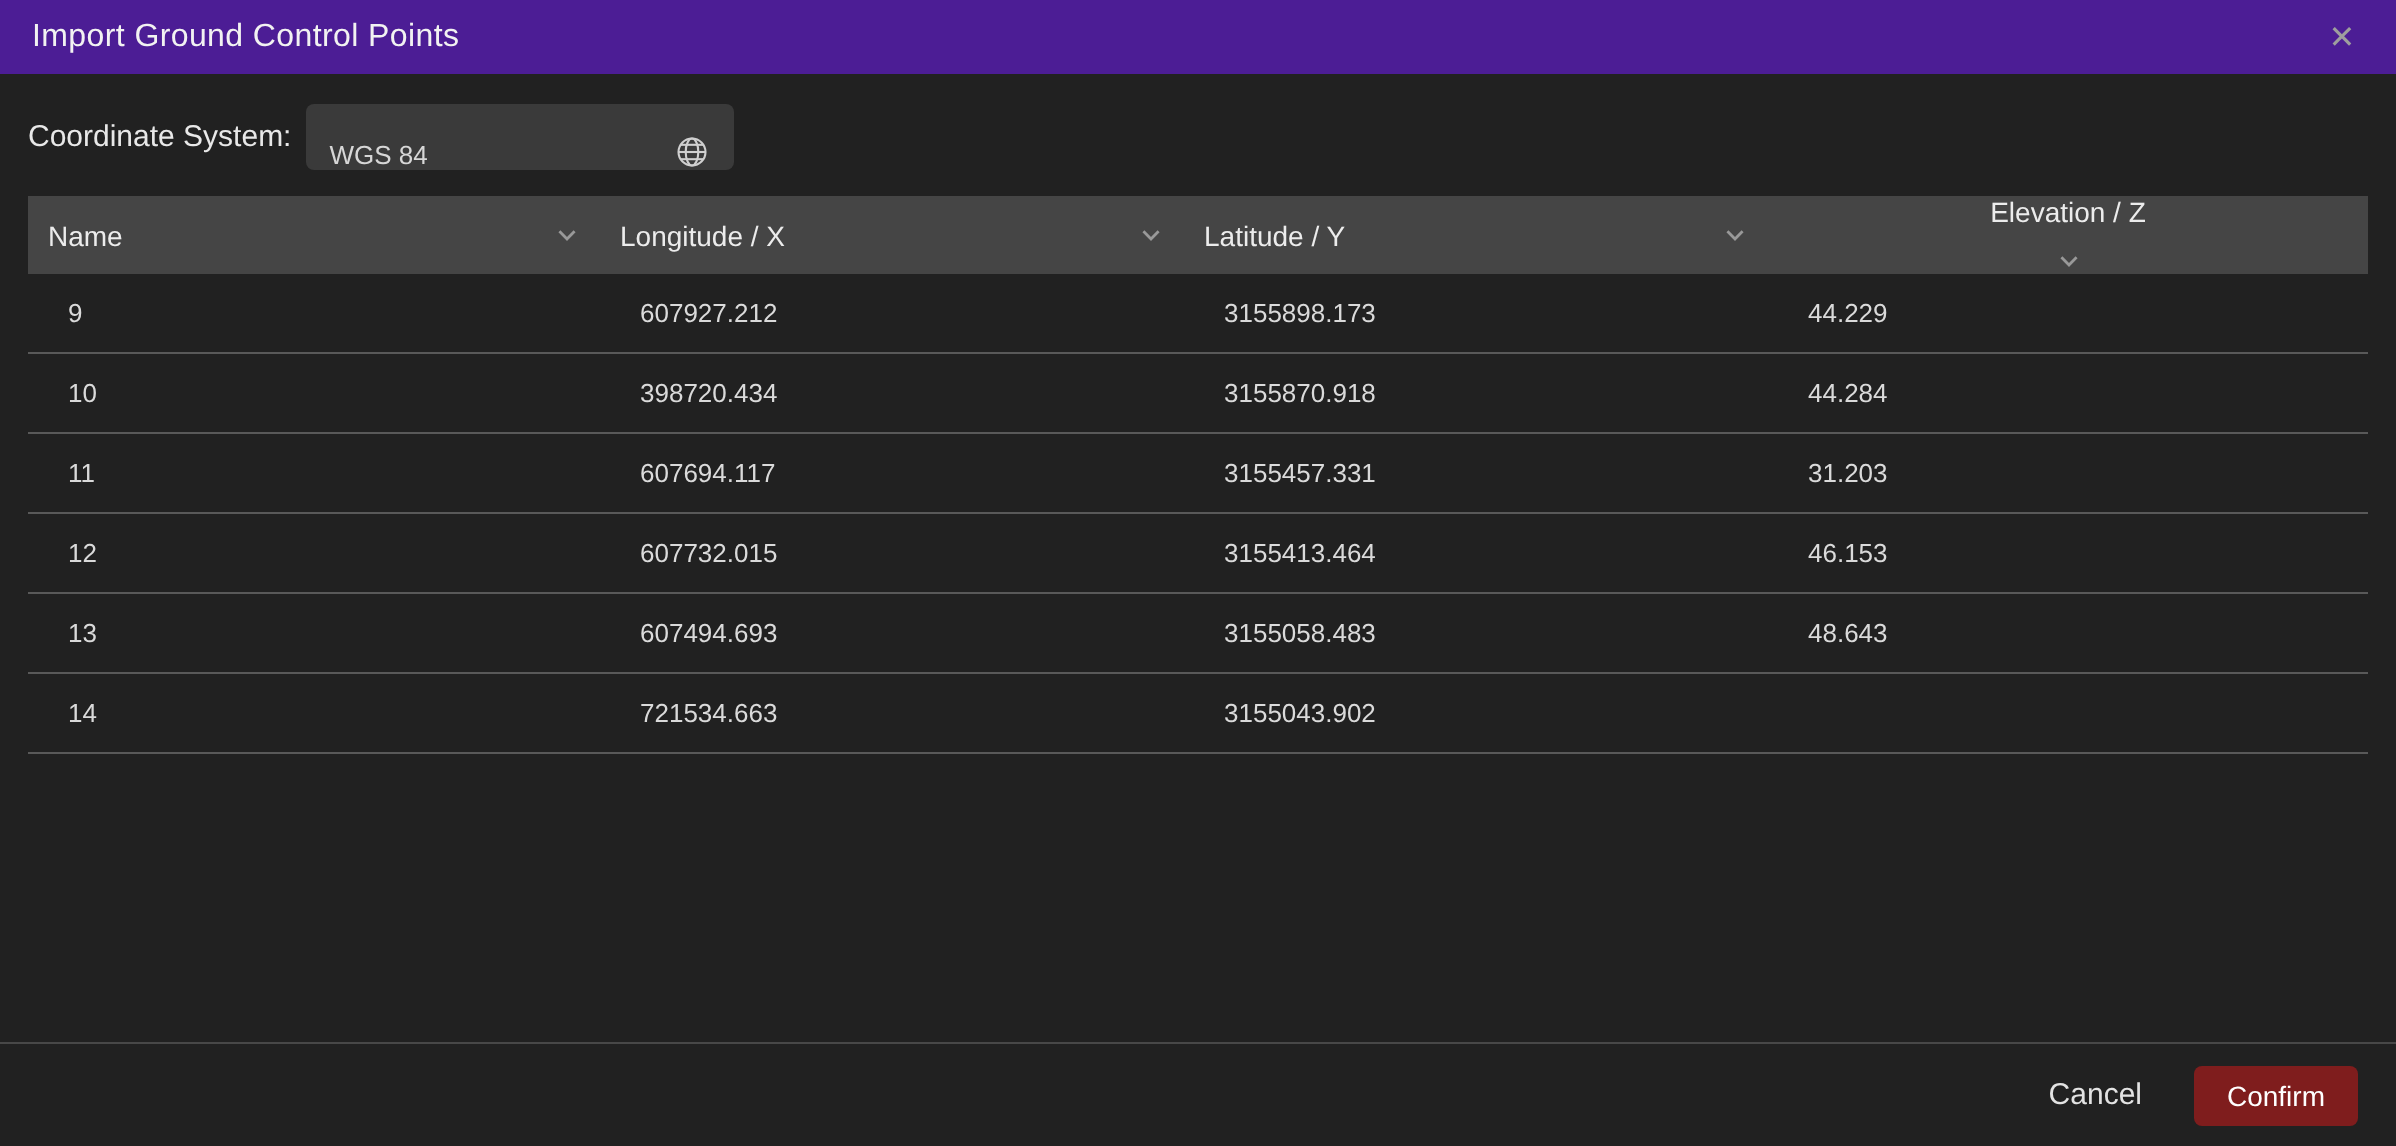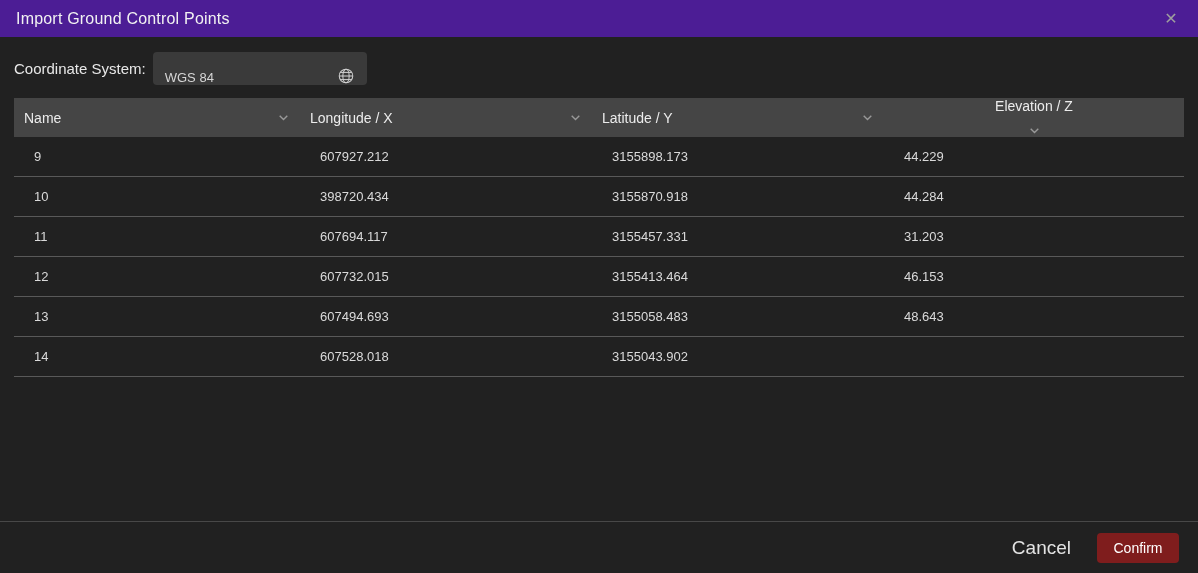--- a/index.html
+++ b/index.html
@@ -124,21 +124,21 @@
     position: absolute;
     bottom: 0; left: 0; right: 0;
     height: 52px;
     border-top: 1px solid #484848;
     display: flex;
     align-items: center;
     justify-content: flex-end;
     padding-right: 19px;
   }
   .cancel-btn {
-    font-size: 19px;
+    font-size: 15px;
     color: #e3e3e3;
     margin-right: 26px;
     cursor: pointer;
     user-select: none;
   }
   .confirm-btn {
     min-width: 82px;
     height: 30px;
     background: #7f1d1d;
     border: none;
@@ -235,21 +235,21 @@
 
     <div class="trow">
       <div class="td col-0">13</div>
       <div class="td col-1">607494.693</div>
       <div class="td col-2">3155058.483</div>
       <div class="td col-3">48.643</div>
     </div>
 
     <div class="trow">
       <div class="td col-0">14</div>
-      <div class="td col-1">607528.018</div>
+      <div class="td col-1">721534.663</div>
       <div class="td col-2">3155043.902</div>
     </div>
   </div>
   </div>
 
   <div class="footer">
     <span class="cancel-btn">Cancel</span>
     <button class="confirm-btn">Confirm</button>
   </div>
 

